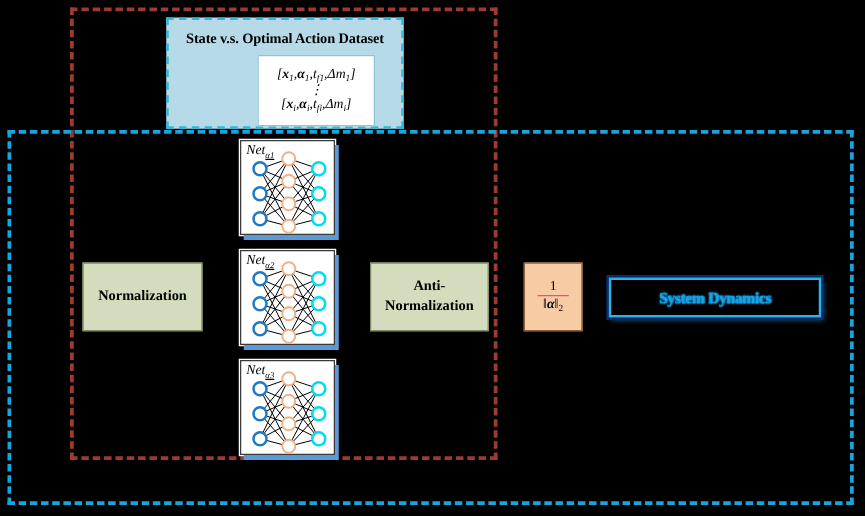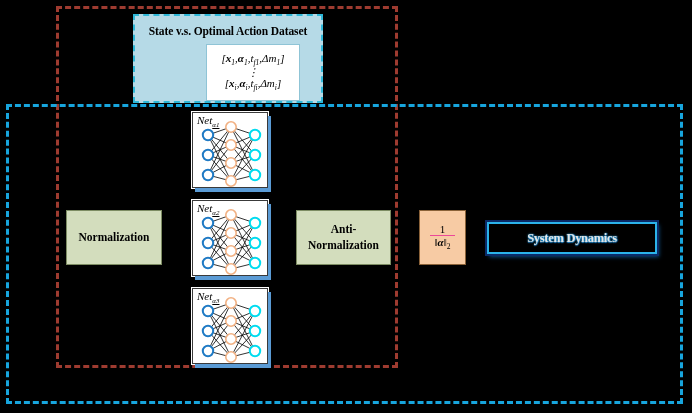--- a/index.html
+++ b/index.html
@@ -130,21 +130,21 @@
     background: #000000;
     border: 2px solid #2bb3ea;
     box-shadow: 0 0 0 2px #0b2a66, 2px 3px 4px rgba(20,120,200,0.65);
     display: flex;
     align-items: center;
     justify-content: center;
   }
   #system-dynamics-label {
     font-size: 12.5px;
     font-weight: bold;
-    color: #e5e5e5;
+    color: #0ea5e9;
     text-shadow:
       0 0 2px #2bb3ea,
       0 1px 1px #1b6fb5,
       1px 0 1px #1b6fb5;
     letter-spacing: -0.3px;
   }
 
   
   .net-card {
     position: absolute;

